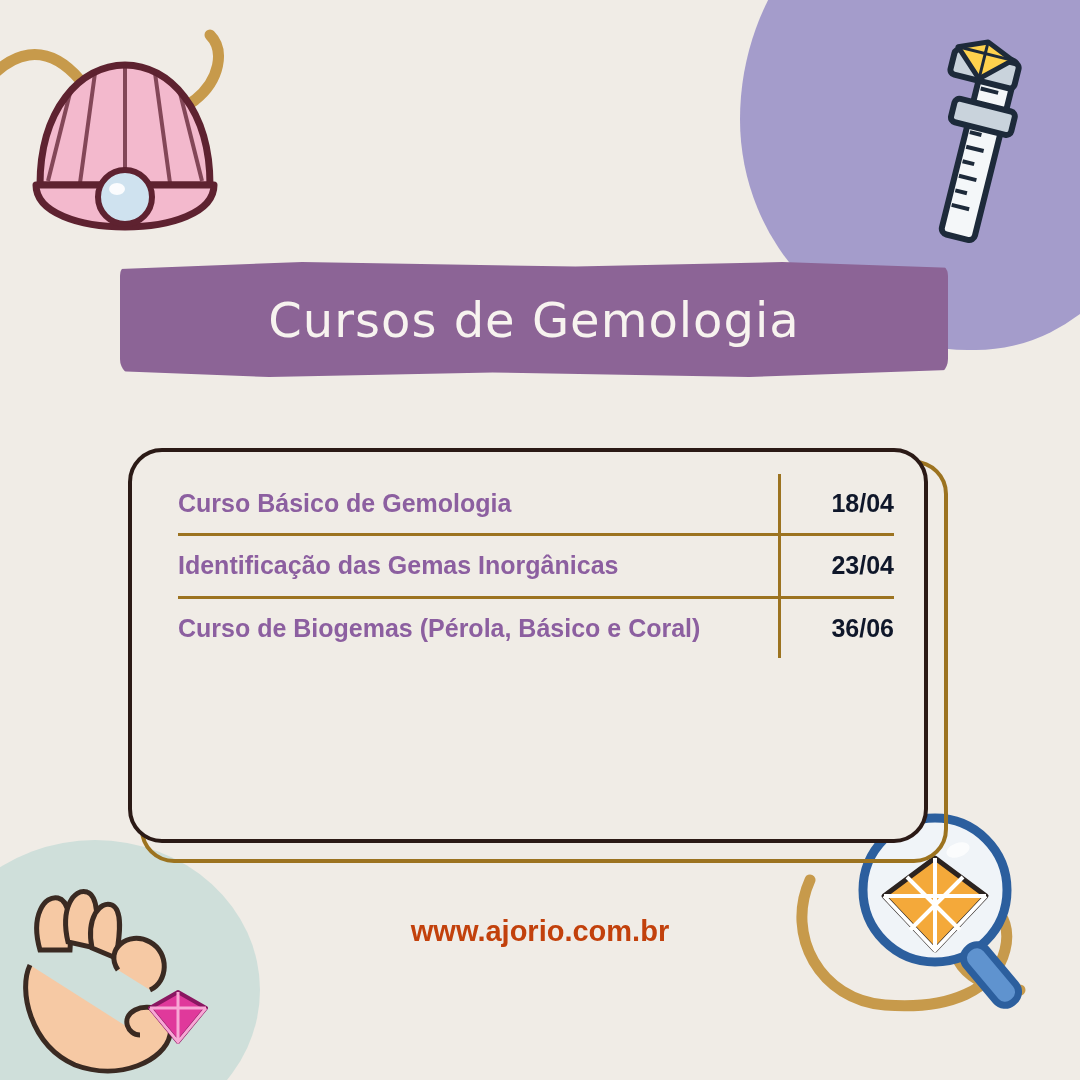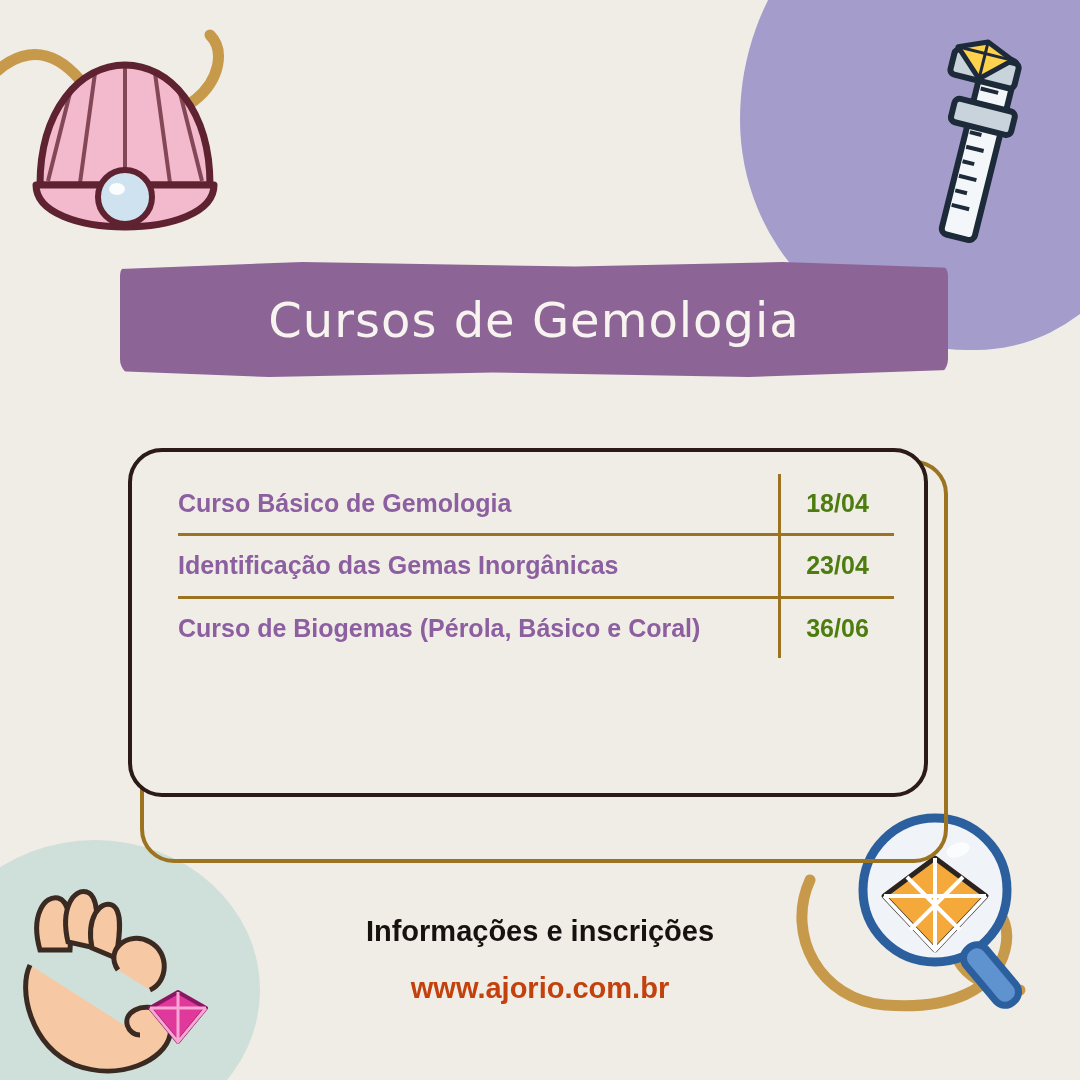--- a/index.html
+++ b/index.html
@@ -96,21 +96,21 @@
     border: 4px solid #9c7320;
     border-radius: 34px;
     background: transparent;
     z-index: 3;
   }
   .card {
     position: absolute;
     top: 448px;
     left: 128px;
     width: 800px;
-    height: 349px;
+    height: 395px;
     background: #f0ece6;
     border: 4px solid #2b1a16;
     border-radius: 34px;
     z-index: 4;
     box-sizing: border-box;
     padding: 22px 30px 18px 46px;
   }
   table.courses {
     width: 100%;
     border-collapse: collapse;
@@ -123,24 +123,24 @@
     color: #8c5fa0;
     font-size: 25px;
     font-weight: bold;
     line-height: 1.25;
     padding-right: 24px;
     border-right: 3px solid #9c7320;
     border-bottom: 3px solid #9c7320;
     width: 600px;
   }
   td.course-date {
-    color: #4d7c0f;
+    color: #0f172a;
     font-size: 25px;
     font-weight: bold;
-    text-align: center;
+    text-align: right;
     padding-left: 18px;
     border-bottom: 3px solid #9c7320;
     white-space: nowrap;
   }
   table.courses tr:last-child td {
     border-bottom: none;
   }
   table.courses tr:last-child td.course-name {
     border-right: 3px solid #9c7320;
   }
@@ -249,15 +249,14 @@
       </tr>
       <tr>
         <td class="course-name">Curso de Biogemas (Pérola, Básico e Coral)</td>
         <td class="course-date">36/06</td>
       </tr>
     </tbody>
   </table>
 </div>
 
 <div class="footer">
-  <div class="line1">Informações e inscrições</div>
   <div class="line2">www.ajorio.com.br</div>
 </div>
 
 </body></html>

